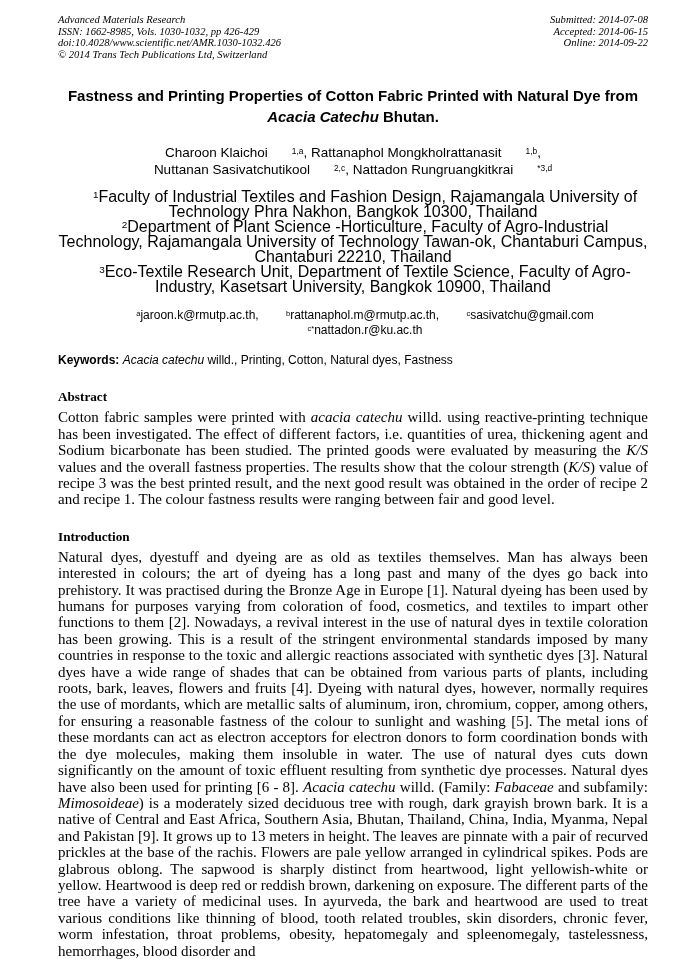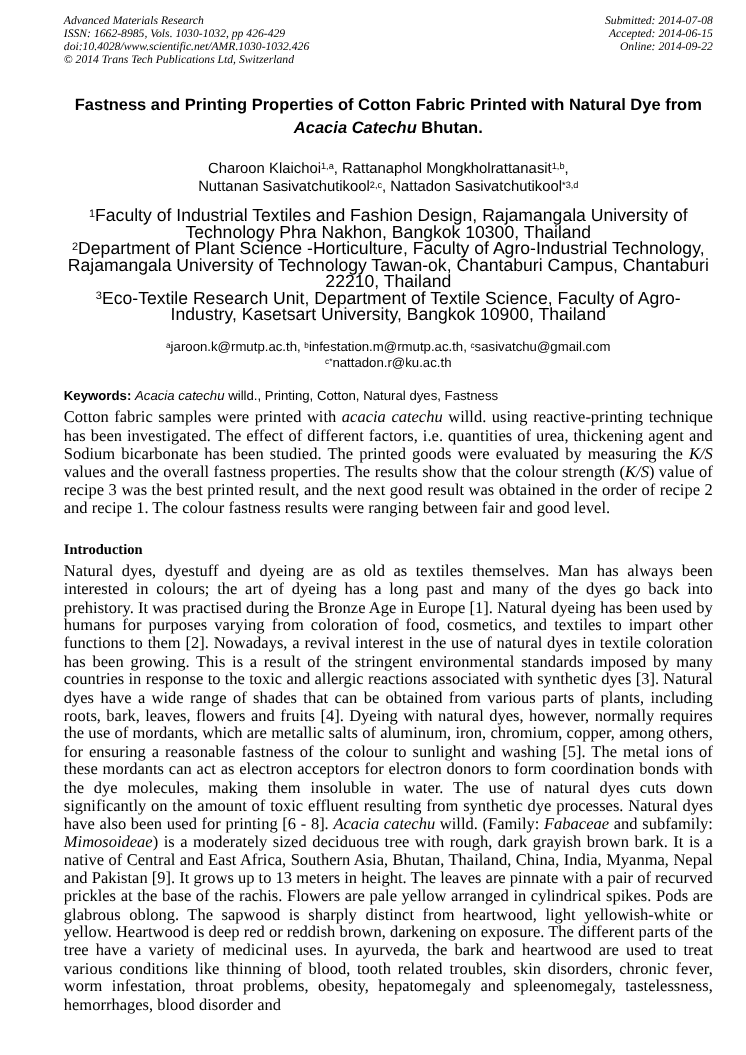--- a/index.html
+++ b/index.html
@@ -83,20 +83,21 @@
     font-size: 15px;
     line-height: 16.4px;
     text-align: justify;
   }
   sup {
     font-size: 62%;
     line-height: 0;
     vertical-align: baseline;
     position: relative;
     top: -0.45em;
+    margin-left: 24px;
   }
 </style>
 </head>
 <body>
 
 <div class="content">
 
   <header class="doc-header">
     <div>
       <div>Advanced Materials Research</div>
@@ -108,37 +109,38 @@
       <div>Submitted: 2014-07-08</div>
       <div>Accepted: 2014-06-15</div>
       <div>Online: 2014-09-22</div>
     </div>
   </header>
 
   <h1 class="title"><span>Fastness and Printing Properties of Cotton Fabric Printed with Natural Dye from </span><span style="font-style: italic;">Acacia Catechu</span><span> Bhutan.</span></h1>
 
   <div class="authors">
     <div><span>Charoon Klaichoi</span><sup>1,a</sup><span>, Rattanaphol Mongkholrattanasit</span><sup>1,b</sup><span>,</span></div>
-    <div><span>Nuttanan Sasivatchutikool</span><sup>2,c</sup><span>, Nattadon Sasivatchutikool</span><sup>*3,d</sup></div>
+    <div><span>Nuttanan Sasivatchutikool</span><sup>2,c</sup><span>, Nattadon Rungruangkitkrai</span><sup>*3,d</sup></div>
   </div>
 
   <div class="affiliations">
     <div><sup>1</sup><span>Faculty of Industrial Textiles and Fashion Design, Rajamangala University of Technology Phra Nakhon, Bangkok 10300, Thailand</span></div>
     <div><sup>2</sup><span>Department of Plant Science -Horticulture, Faculty of Agro-Industrial Technology, Rajamangala University of Technology Tawan-ok, Chantaburi Campus, Chantaburi 22210, Thailand</span></div>
     <div><sup>3</sup><span>Eco-Textile Research Unit, Department of Textile Science, Faculty of Agro-Industry, Kasetsart University, Bangkok 10900, Thailand</span></div>
   </div>
 
   <div class="emails">
-    <div><sup>a</sup><span>jaroon.k@rmutp.ac.th, </span><sup>b</sup><span>infestation.m@rmutp.ac.th, </span><sup>c</sup><span>sasivatchu@gmail.com</span></div>
+    <div><sup>a</sup><span>jaroon.k@rmutp.ac.th, </span><sup>b</sup><span>rattanaphol.m@rmutp.ac.th, </span><sup>c</sup><span>sasivatchu@gmail.com</span></div>
     <div><sup>c*</sup><span>nattadon.r@ku.ac.th</span></div>
   </div>
 
   <p class="keywords"><span class="kw-label">Keywords:</span> <span><span style="font-style: italic;">Acacia catechu</span><span> willd., Printing, Cotton, Natural dyes, Fastness</span></span></p>
 
   <section>
+    <h2 class="section-heading">Abstract</h2>
     <p class="body-text"><span>Cotton fabric samples were printed with </span><span style="font-style: italic;">acacia catechu</span><span> willd. using reactive-printing technique has been investigated. The effect of different factors, i.e. quantities of urea, thickening agent and Sodium bicarbonate has been studied. The printed goods were evaluated by measuring the </span><span style="font-style: italic;">K/S</span><span> values and the overall fastness properties. The results show that the colour strength (</span><span style="font-style: italic;">K/S</span><span>) value of recipe 3 was the best printed result, and the next good result was obtained in the order of recipe 2 and recipe 1. The colour fastness results were ranging between fair and good level.</span></p>
   </section>
 
   <section>
     <h2 class="section-heading">Introduction</h2>
     <p class="body-text"><span>Natural dyes, dyestuff and dyeing are as old as textiles themselves. Man has always been interested in colours; the art of dyeing has a long past and many of the dyes go back into prehistory. It was practised during the Bronze Age in Europe [1]. Natural dyeing has been used by humans for purposes varying from coloration of food, cosmetics, and textiles to impart other functions to them [2]. Nowadays, a revival interest in the use of natural dyes in textile coloration has been growing. This is a result of the stringent environmental standards imposed by many countries in response to the toxic and allergic reactions associated with synthetic dyes [3]. Natural dyes have a wide range of shades that can be obtained from various parts of plants, including roots, bark, leaves, flowers and fruits [4]. Dyeing with natural dyes, however, normally requires the use of mordants, which are metallic salts of aluminum, iron, chromium, copper, among others, for ensuring a reasonable fastness of the colour to sunlight and washing [5]. The metal ions of these mordants can act as electron acceptors for electron donors to form coordination bonds with the dye molecules, making them insoluble in water. The use of natural dyes cuts down significantly on the amount of toxic effluent resulting from synthetic dye processes. Natural dyes have also been used for printing [6 - 8]. </span><span style="font-style: italic;">Acacia catechu</span><span> willd. (Family: </span><span style="font-style: italic;">Fabaceae</span><span> and subfamily: </span><span style="font-style: italic;">Mimosoideae</span><span>) is a moderately sized deciduous tree with rough, dark grayish brown bark. It is a native of Central and East Africa, Southern Asia, Bhutan, Thailand, China, India, Myanma, Nepal and Pakistan [9]. It grows up to 13 meters in height. The leaves are pinnate with a pair of recurved prickles at the base of the rachis. Flowers are pale yellow arranged in cylindrical spikes. Pods are glabrous oblong. The sapwood is sharply distinct from heartwood, light yellowish-white or yellow. Heartwood is deep red or reddish brown, darkening on exposure. The different parts of the tree have a variety of medicinal uses. In ayurveda, the bark and heartwood are used to treat various conditions like thinning of blood, tooth related troubles, skin disorders, chronic fever, worm infestation, throat problems, obesity, hepatomegaly and spleenomegaly, tastelessness, hemorrhages, blood disorder and</span></p>
   </section>
 
 </div>
 

